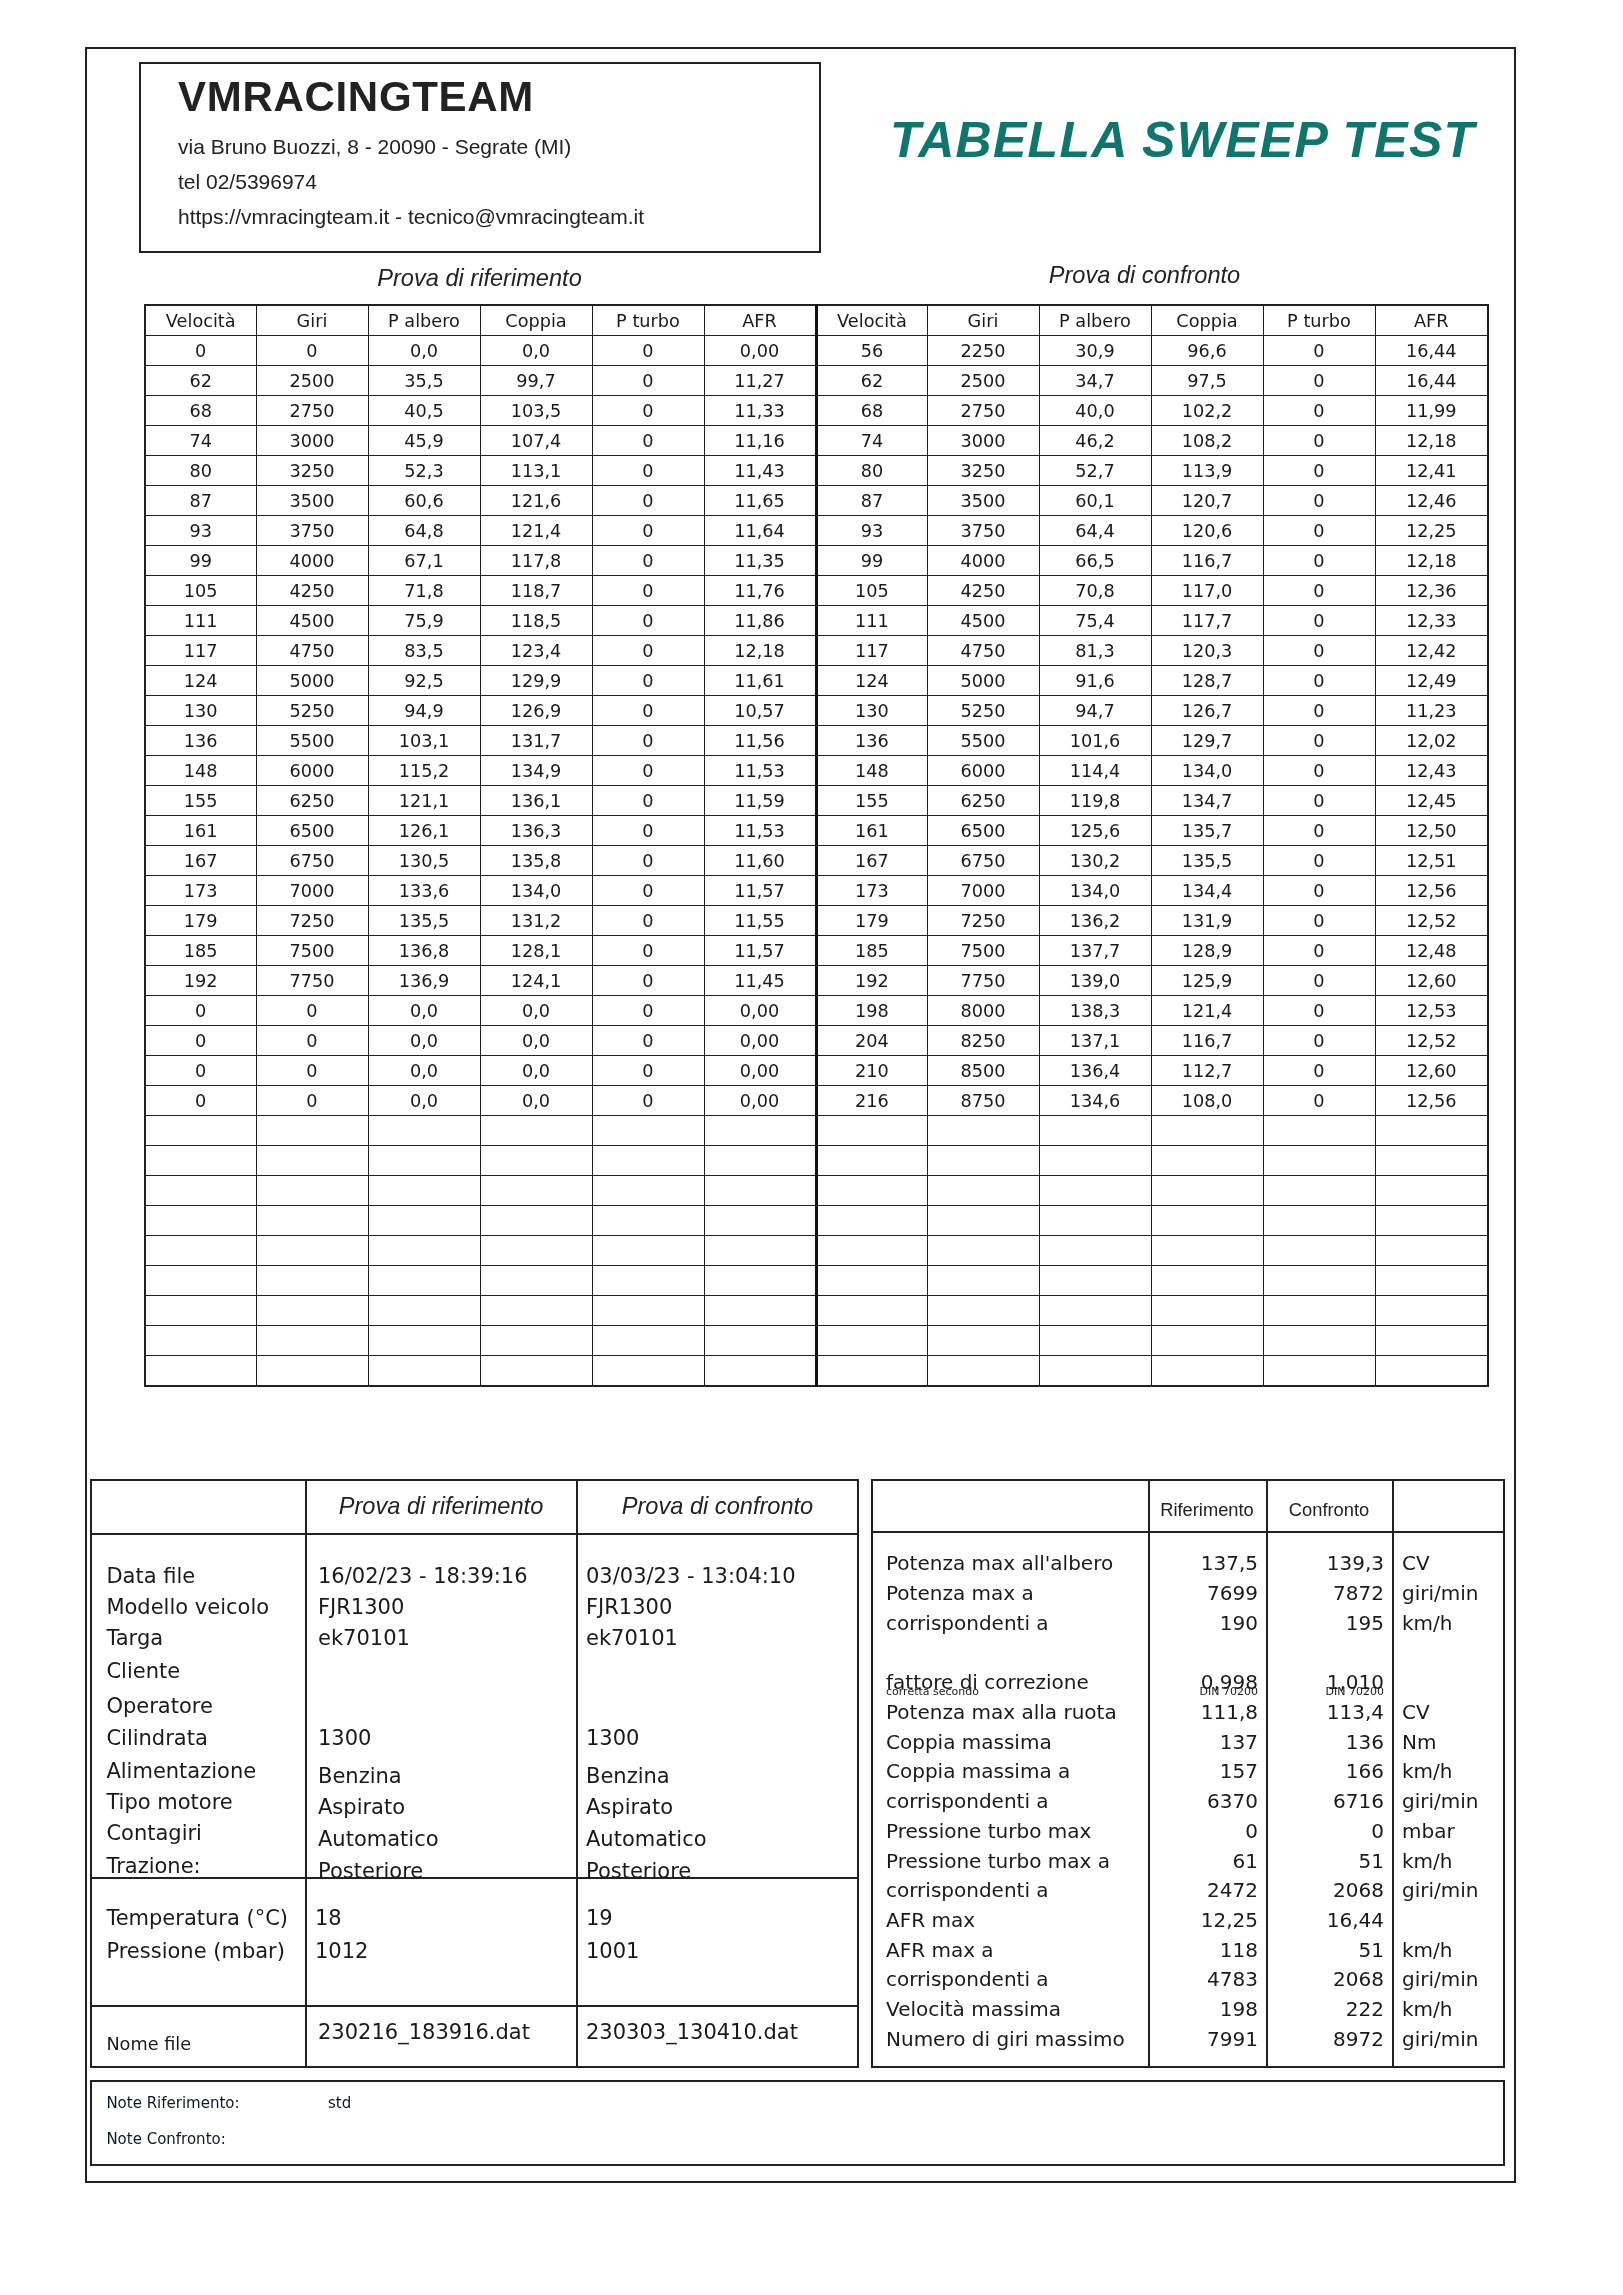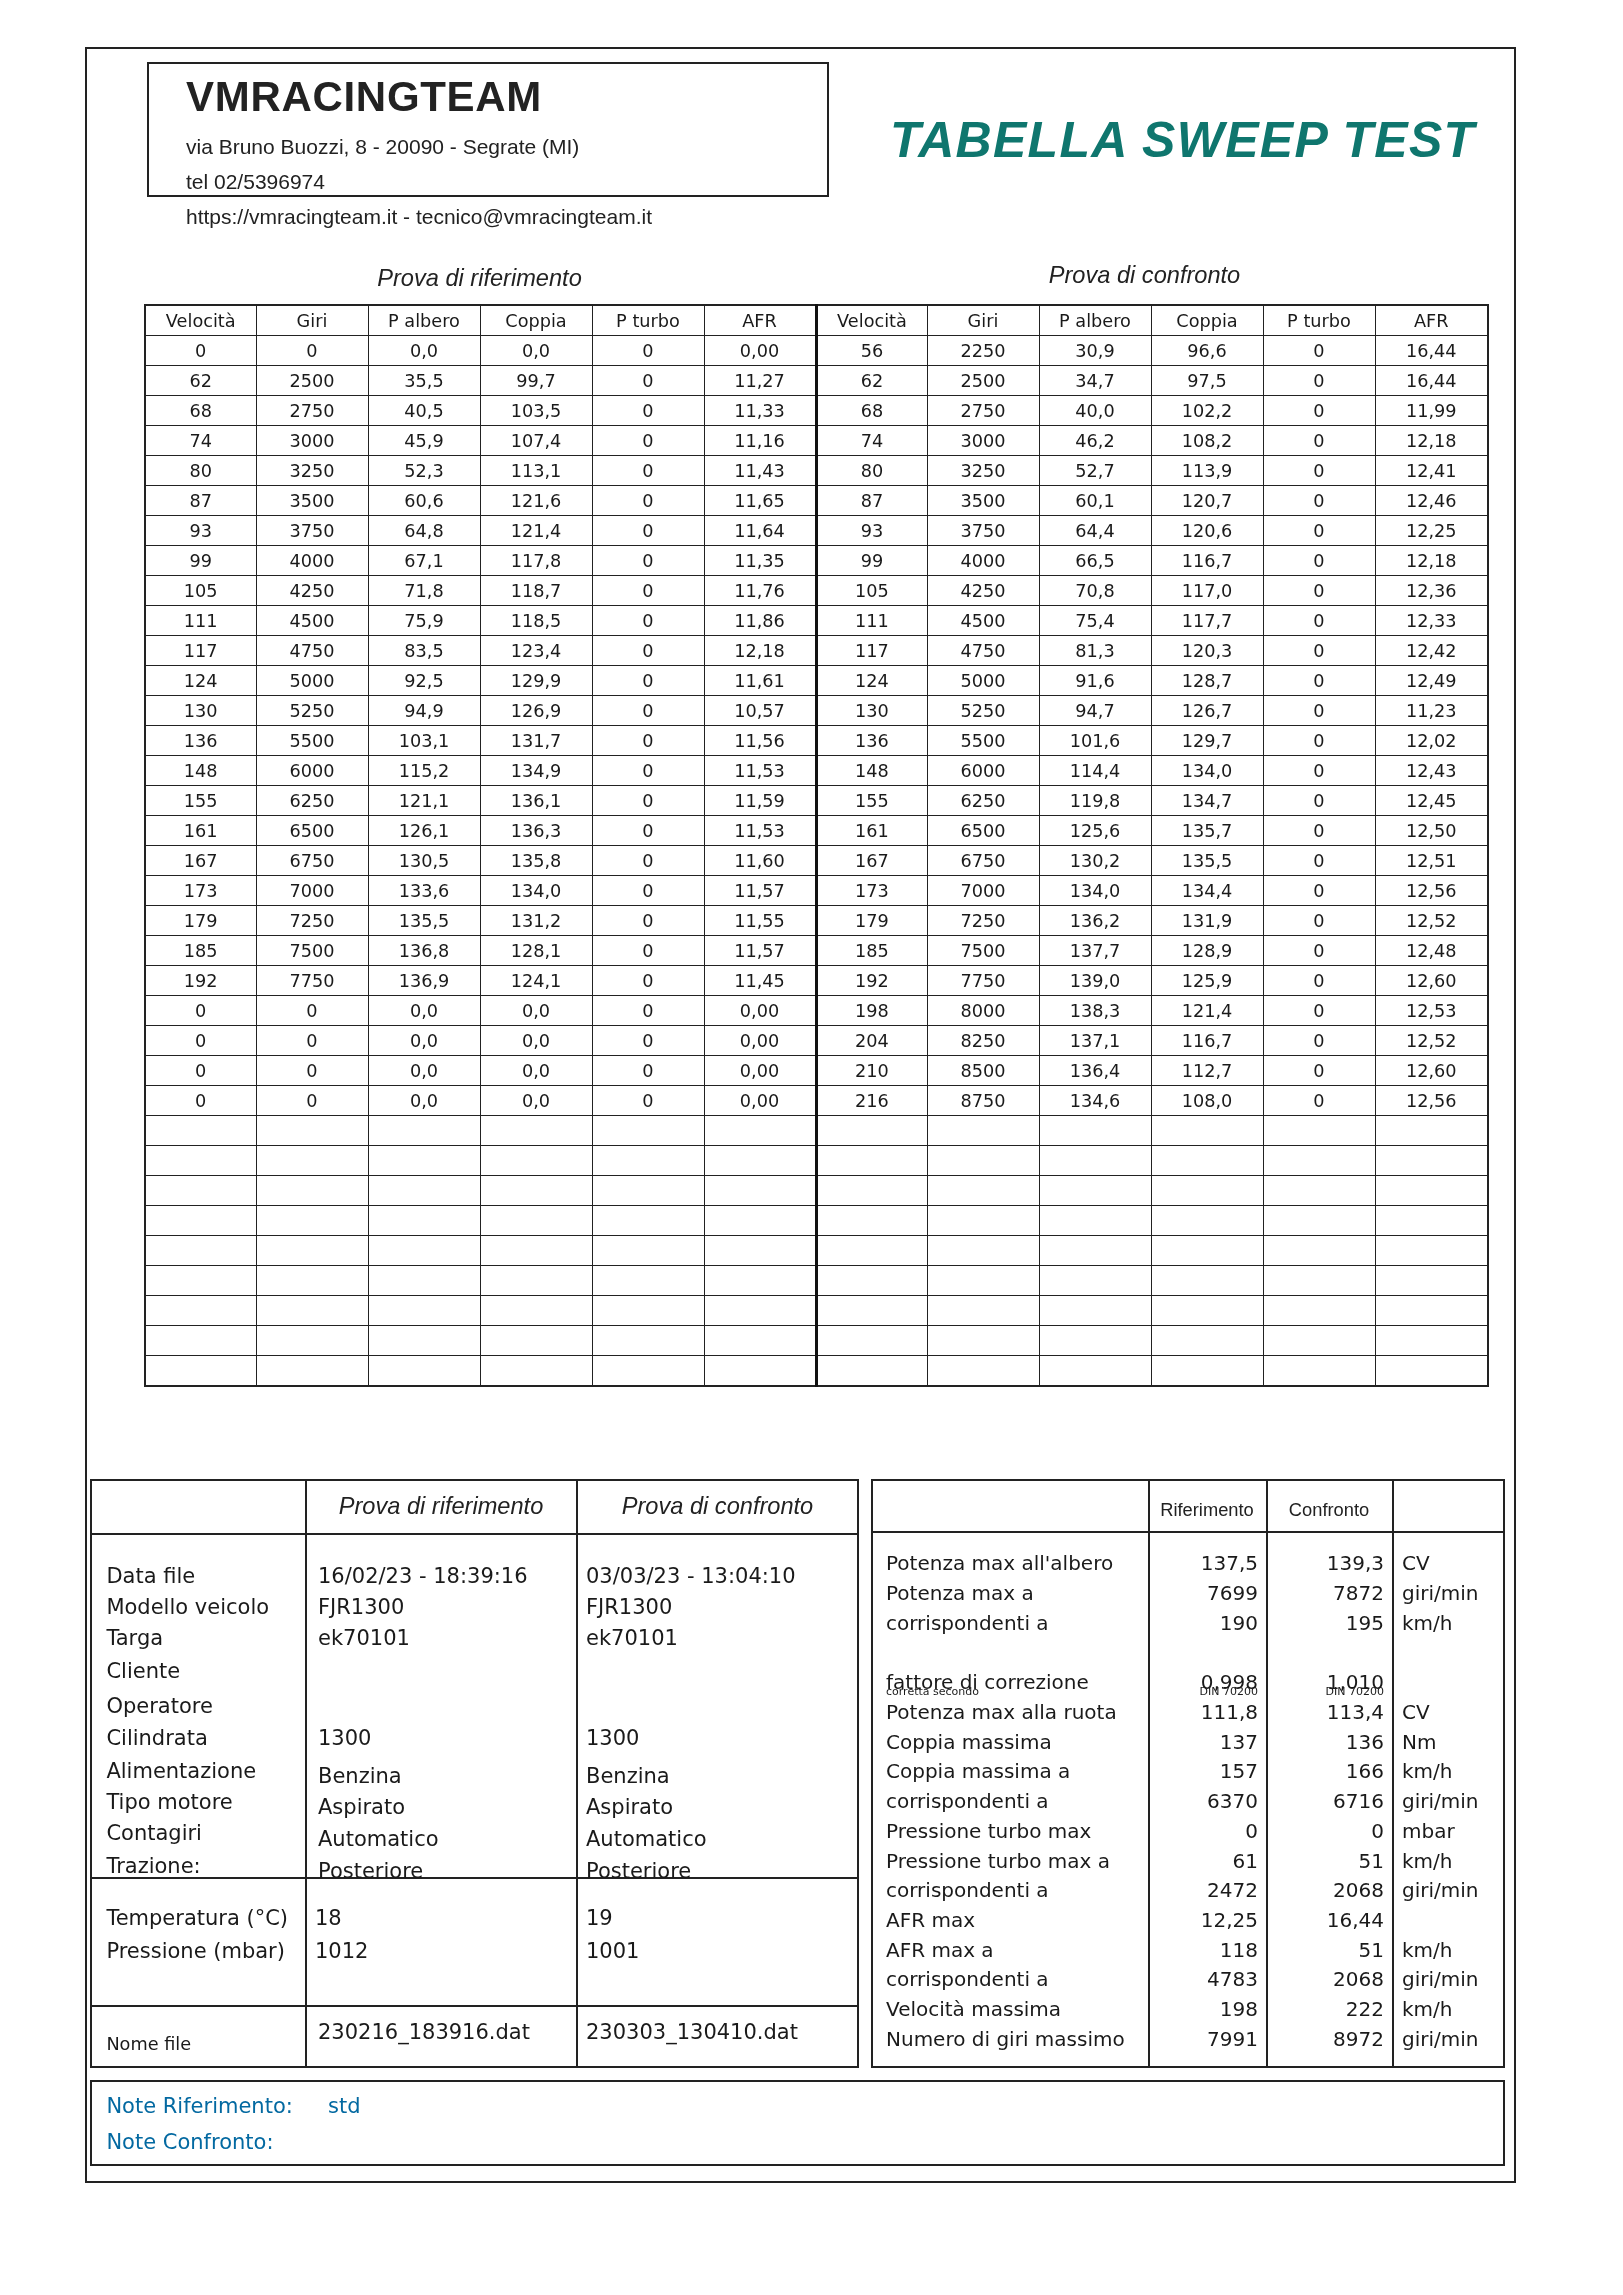--- a/index.html
+++ b/index.html
@@ -1,20 +1,20 @@
 <!DOCTYPE html>
 <html style="font-size:10.5px"><head>
 <meta charset="utf-8">
 <style>
   html, body { margin:0; padding:0; background:#ffffff; }
   body { width:1623px; height:2295px; position:relative; overflow:hidden; color:#1a1a1a;
          font-family:"DejaVu Sans", sans-serif; }
   .abs { position:absolute; box-sizing:border-box; }
   .frame { left:85px; top:47px; width:1431px; height:2136px; border:2px solid #222; }
-  .hdrbox { left:147px; top:62px; width:682px; height:135px; border:2.6px solid #222; padding:9.2px 0 0 37px; }
+  .hdrbox { left:139px; top:62px; width:682px; height:191px; border:2.6px solid #222; padding:9.2px 0 0 37px; }
   .brand { font-family:"Liberation Sans", sans-serif; font-weight:bold; font-size:42px; letter-spacing:0.7px; line-height:47px; color:#222; }
   .hline { font-family:"Liberation Sans", sans-serif; font-size:21px; line-height:35px; color:#222; }
   .title { left:890px; top:111px; width:576px; font-family:"Liberation Sans", sans-serif; font-weight:bold; font-style:italic; font-size:50px; letter-spacing:1.3px; color:#0f766e; white-space:nowrap; }
   .caption { font-family:"Liberation Sans", sans-serif; font-style:italic; font-size:23.6px; color:#222; text-align:center; }
 
   table.main { position:absolute; left:144px; top:304px; width:1330px; border-collapse:collapse; table-layout:fixed; }
   table.main td, table.main th { border:1.6px solid #222; height:29px; padding:0; text-align:center;
       font-family:"DejaVu Sans", sans-serif; font-size:17.7px; font-weight:normal; color:#1a1a1a; }
   table.main th { font-size:17.7px; }
   table.main td.div, table.main th.div { border-left:3.9px solid #111; }
@@ -24,21 +24,21 @@
   .pl { left:90px; top:1479px; width:769px; height:589px; }
   .pr { left:871px; top:1479px; width:634px; height:589px; }
   .vl { position:absolute; top:0; width:0; border-left:2px solid #222; }
   .hl { position:absolute; left:0; height:0; border-top:2.3px solid #222; }
   .ptxt { position:absolute; font-family:"DejaVu Sans", sans-serif; font-size:21px; line-height:33px; color:#1a1a1a; white-space:nowrap; }
   .pcap { position:absolute; font-family:"Liberation Sans", sans-serif; font-style:italic; font-size:23.6px; color:#222; text-align:center; }
   .rtxt { position:absolute; font-family:"DejaVu Sans", sans-serif; font-size:20px; line-height:30px; color:#1a1a1a; white-space:nowrap; }
   .rtxt.small { font-size:11px;margin-top:39px; }
   .rhead { position:absolute; font-family:"Liberation Sans", sans-serif; font-size:18.3px; color:#222; text-align:center; }
   .notes { left:90px; top:2080px; width:1415px; height:86px; border:2px solid #222; }
-  .ntxt { position:absolute; font-family:"DejaVu Sans", sans-serif; font-size:21px; color:#0369a1; white-space:nowrap; }
+  .ntxt { position:absolute; font-family:"DejaVu Sans", sans-serif; font-size:15px; color:#0f172a; white-space:nowrap; }
 </style>
 </head>
 <body>
 
 <div class="abs frame"></div>
 
 <div class="abs hdrbox">
   <div class="brand">VMRACINGTEAM</div>
   <div class="hline" style="margin-top:9.2px">via Bruno Buozzi, 8 - 20090 - Segrate (MI)</div>
   <div class="hline">tel 02/5396974</div>

